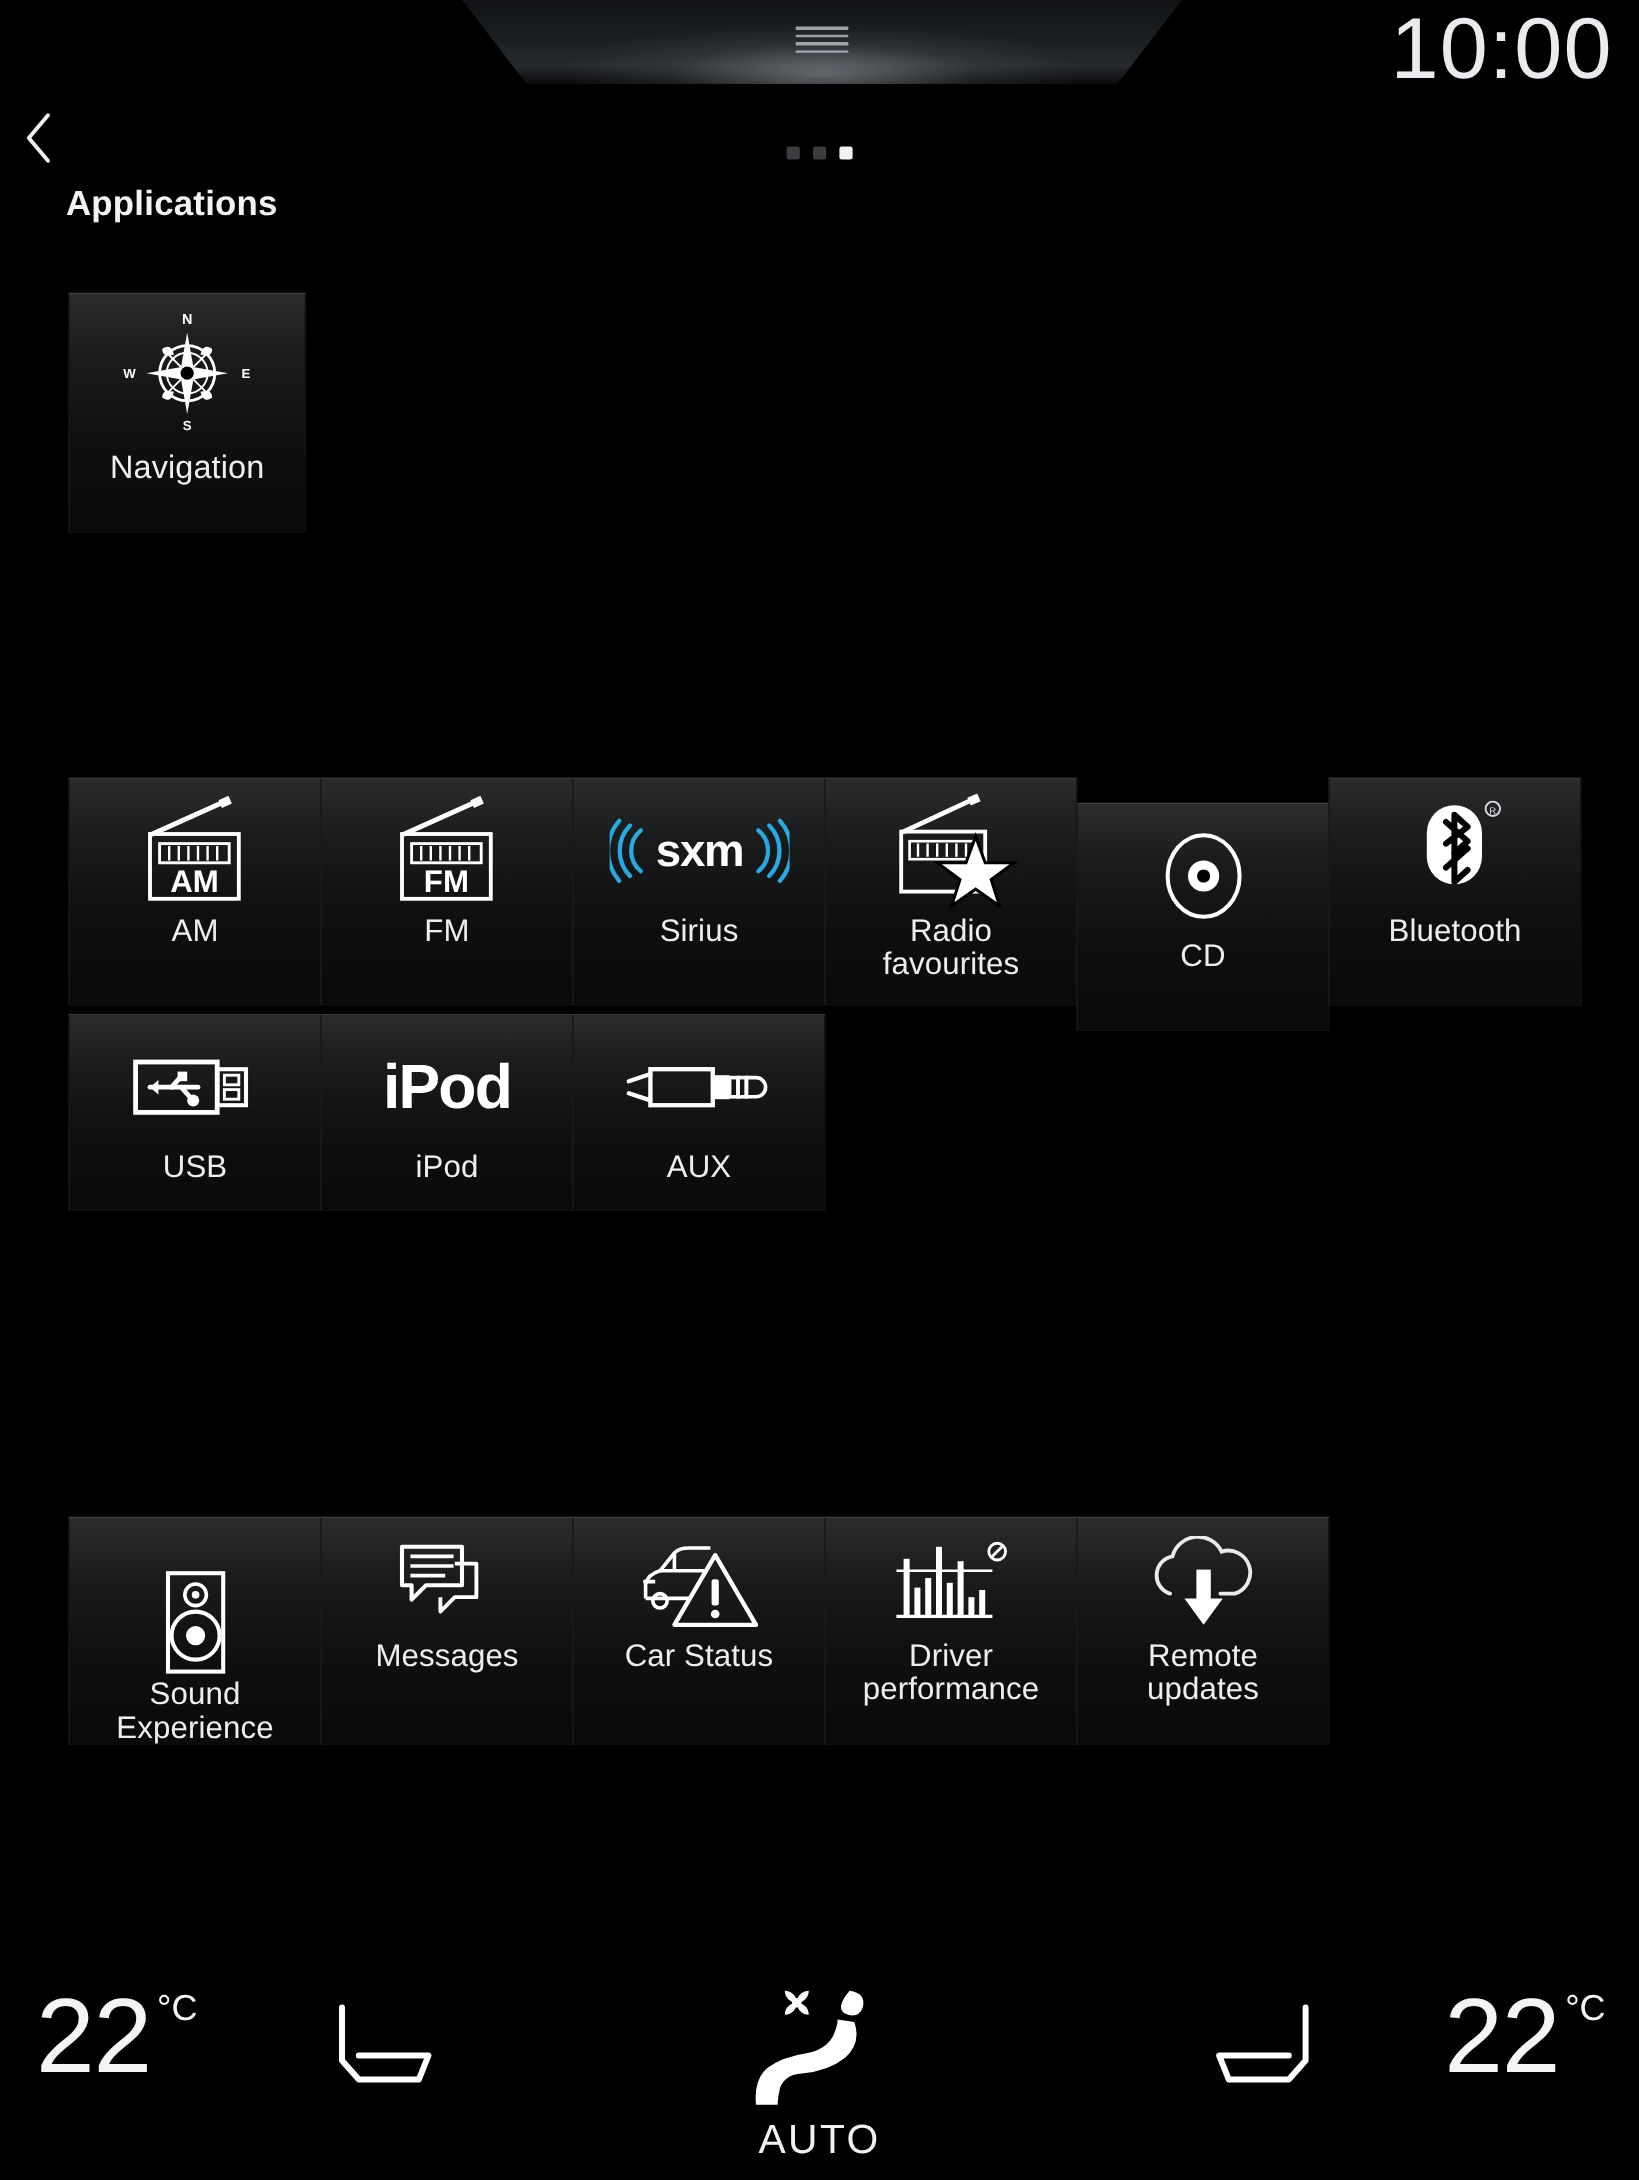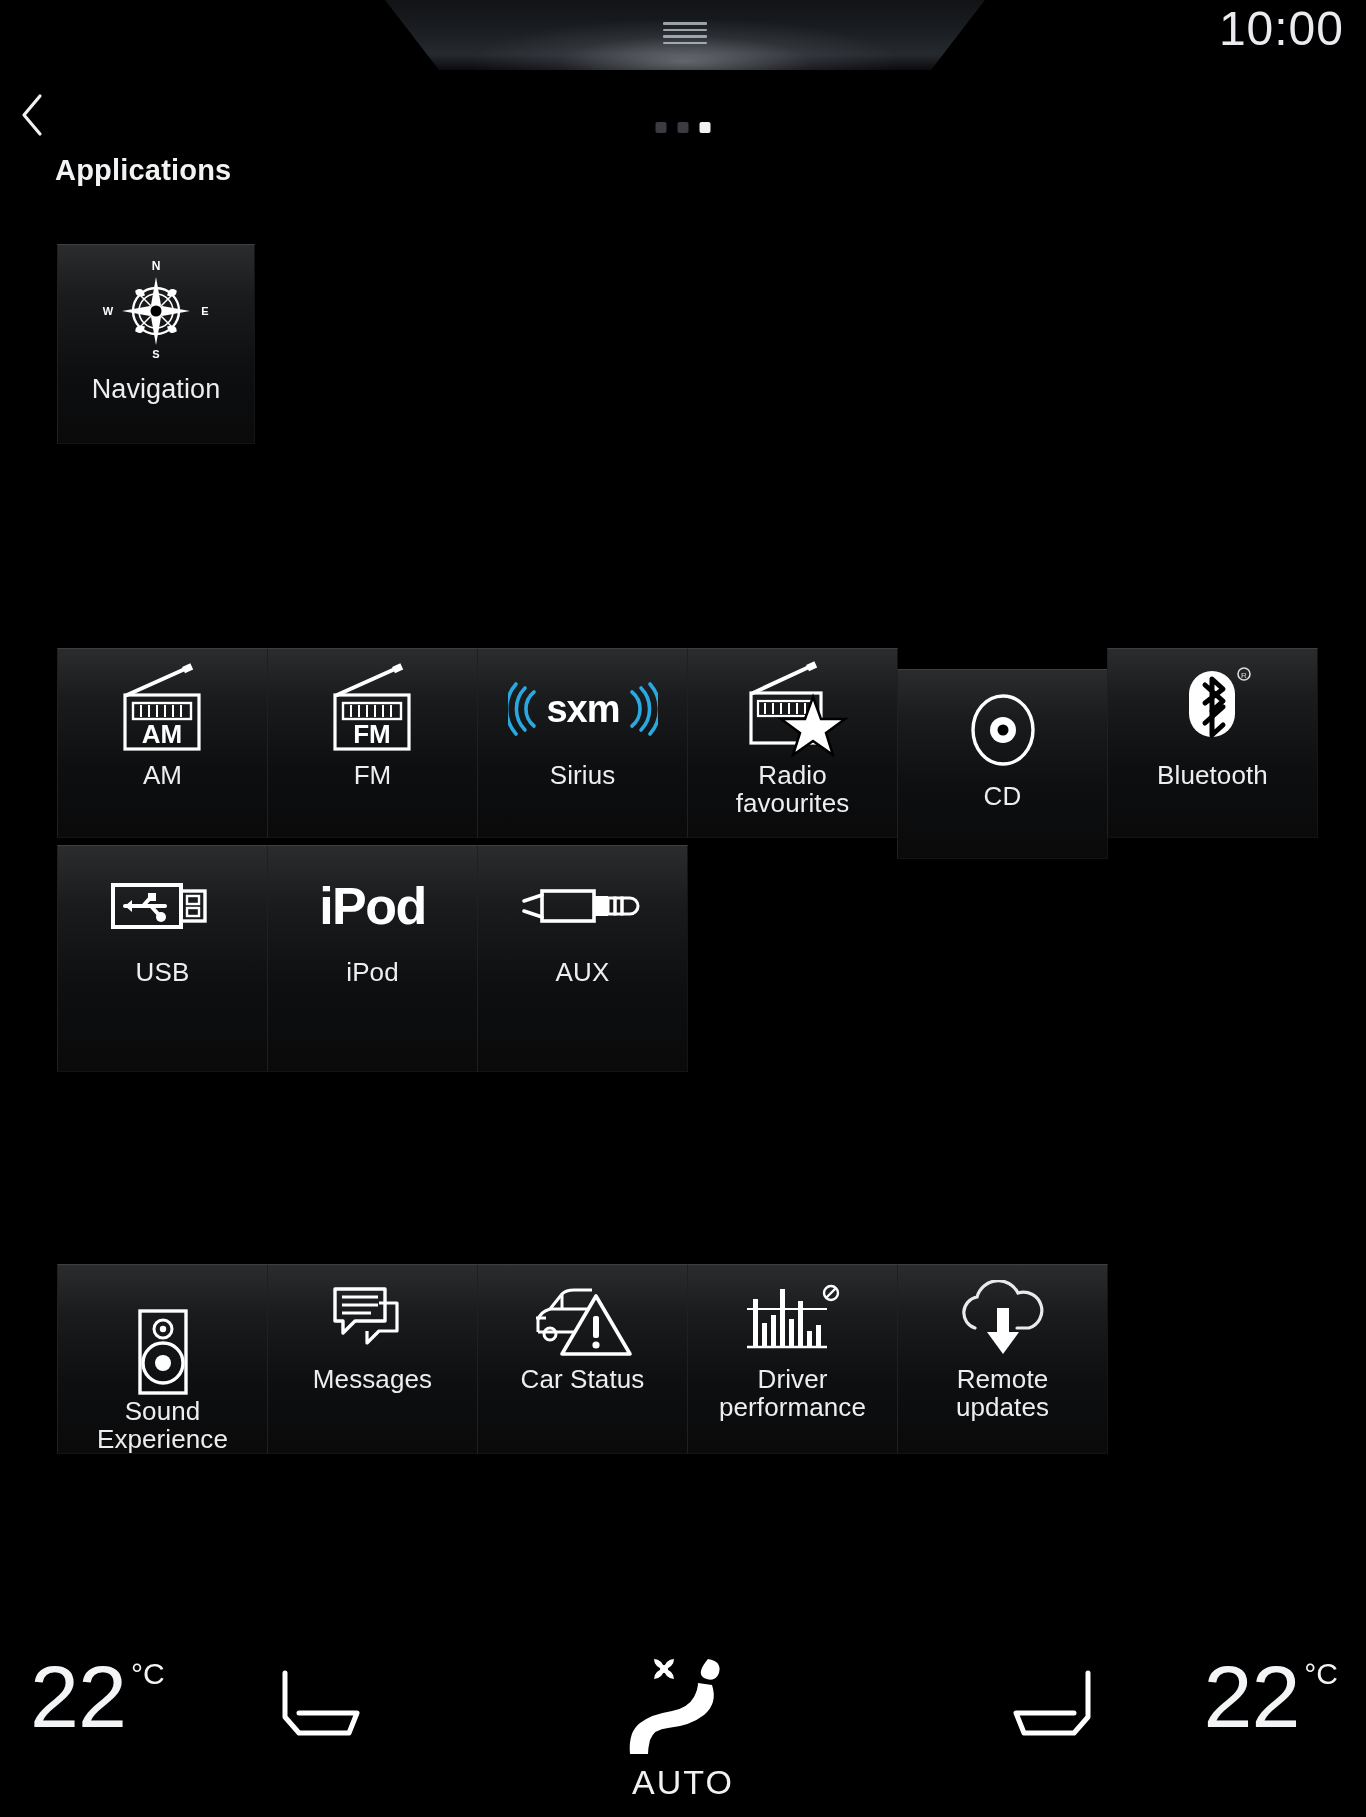--- a/index.html
+++ b/index.html
@@ -24,21 +24,21 @@
   .bezel-grille {
     position:absolute; top:22px; left:50%; transform:translateX(-50%);
     width:44px; height:22px;
     display:flex; flex-direction:column; justify-content:space-between;
   }
   .bezel-grille i { display:block; height:2.5px; background:#b9bec6; border-radius:1px; opacity:.82; }
 
   
   .clock {
     position:absolute; top:5px; right:22px;
-    font-size:48px; font-weight:300; letter-spacing:1px;
+    font-size:72px; font-weight:300; letter-spacing:1px;
     color:#e9ebee; line-height:1;
   }
 
   
   .back-btn {
     position:absolute; top:92px; left:10px; width:44px; height:46px;
     display:flex; align-items:center; justify-content:center;
   }
   .back-btn svg { display:block; }
 
@@ -87,21 +87,21 @@
   .media1 .ico { height:108px; padding-top:12px; }
   .media1 .lbl { margin-top:4px; }
   #tile-am   { left:57px; }
   #tile-fm   { left:267px; }
   #tile-sirius { left:477px; }
   #tile-radiofav { left:687px; }
   #tile-cd   { left:897px;margin-top:21px; }
   #tile-bt   { left:1107px; }
 
   
-  .media2 { top:845px; width:211px; height:227px; }
+  .media2 { top:845px; width:211px; height:164px; }
   .media2 .ico { height:108px; padding-top:12px; }
   .media2 .lbl { margin-top:4px;text-align:center; }
   #tile-usb  { left:57px; }
   #tile-ipod { left:267px; }
   #tile-aux  { left:477px; }
 
   
   .approw { top:1264px; width:211px; height:190px; }
   .approw .ico { height:96px; padding-top:14px; }
   .approw .lbl { margin-top:4px; }

